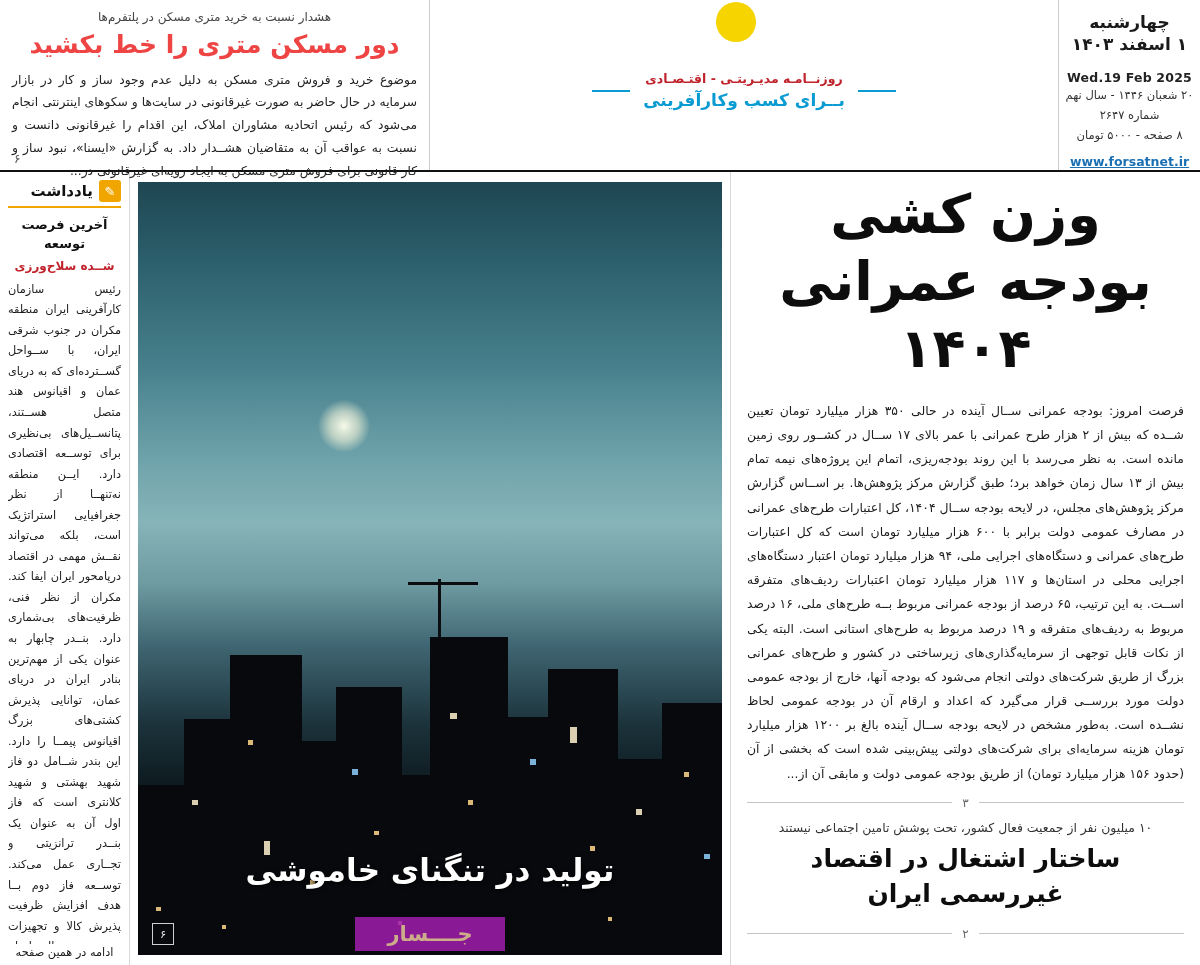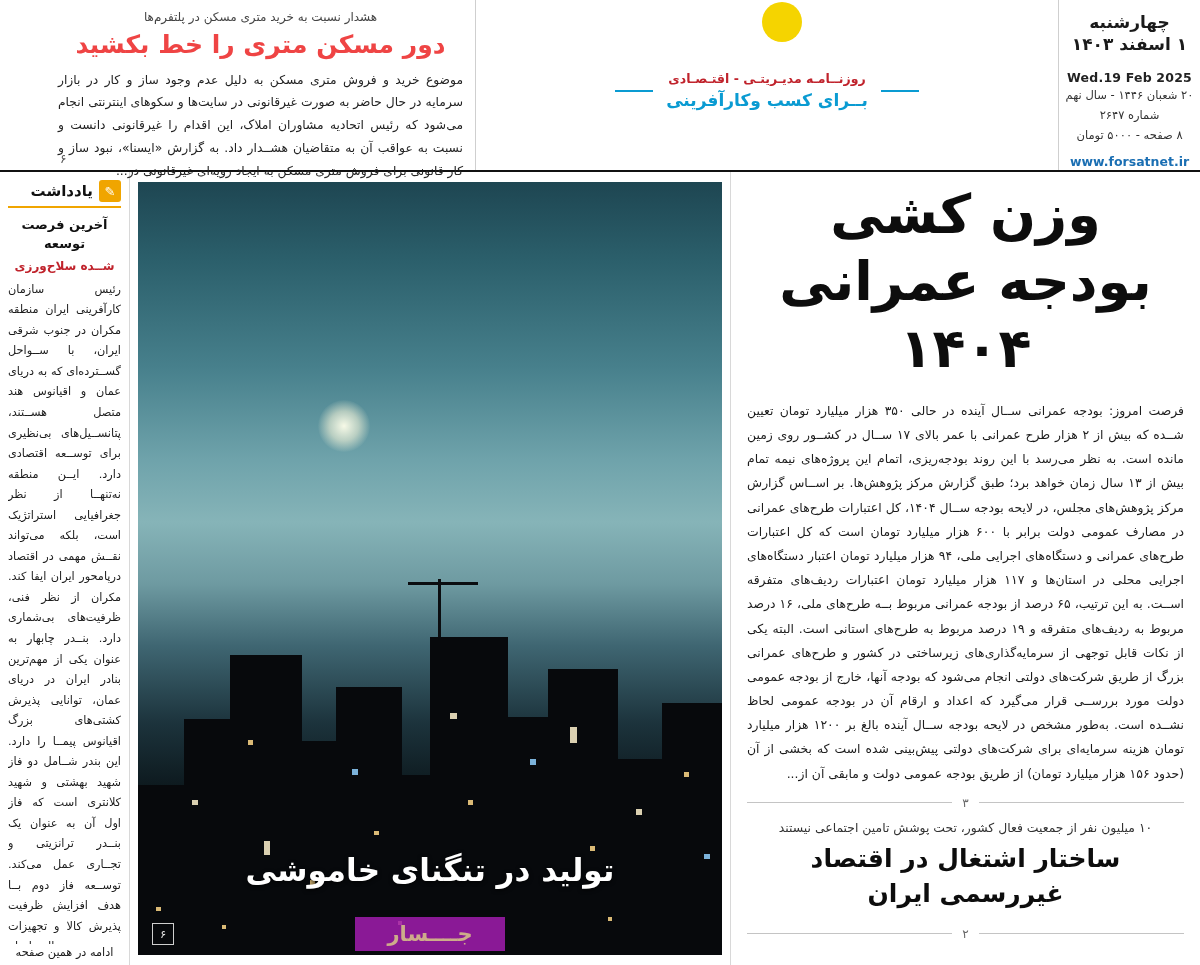--- a/index.html
+++ b/index.html
@@ -39,20 +39,21 @@
   }
   .md-date-fa {
     font-size: 17px; font-weight: bold; color: #1a1a1a; margin-bottom: 4px;
   }
   .md-rule { width: 86%; height: 1px; background: #c9c9c9; margin: 4px 0; }
   .md-date-en { font-size: 12.5px; font-weight: bold; color: #222; letter-spacing: .2px; }
   .md-line { font-size: 11.5px; color: #333; line-height: 1.55; }
   .md-site {
     font-size: 12.5px; color: #1b6fb3; font-weight: bold; margin-top: 8px;
     direction: ltr;
+    text-decoration: underline;
   }
 
   .md-logo {
     flex: 1;
     position: relative;
     display: flex; flex-direction: column; align-items: center; justify-content: center;
     padding-top: 4px;
   }
   .md-tagtop {
     display: flex; flex-direction: row; align-items: center; gap: 14px;
@@ -78,21 +79,20 @@
   }
   .md-sub { font-size: 17px; color: #0a9bd2; font-weight: bold; letter-spacing: .5px; }
   .md-dash { width: 38px; height: 2px; background: #0a9bd2; }
 
   .md-teaser {
     width: 430px;
     padding: 10px 12px 18px 12px;
     border-right: 1px solid #cfcfcf;
     text-align: justify;
     position: relative;
-    margin-left: 46px;
   }
   .md-teaser .kicker {
     font-size: 12px; color: #444; text-align: center; margin-bottom: 4px;
   }
   .md-teaser .headline {
     font-size: 25px; font-weight: bold; color: #ef4444; text-align: center;
     line-height: 1.35; margin-bottom: 7px;
   }
   .md-teaser .body {
     font-size: 12.3px; line-height: 1.85; color: #232323; text-align: justify;

